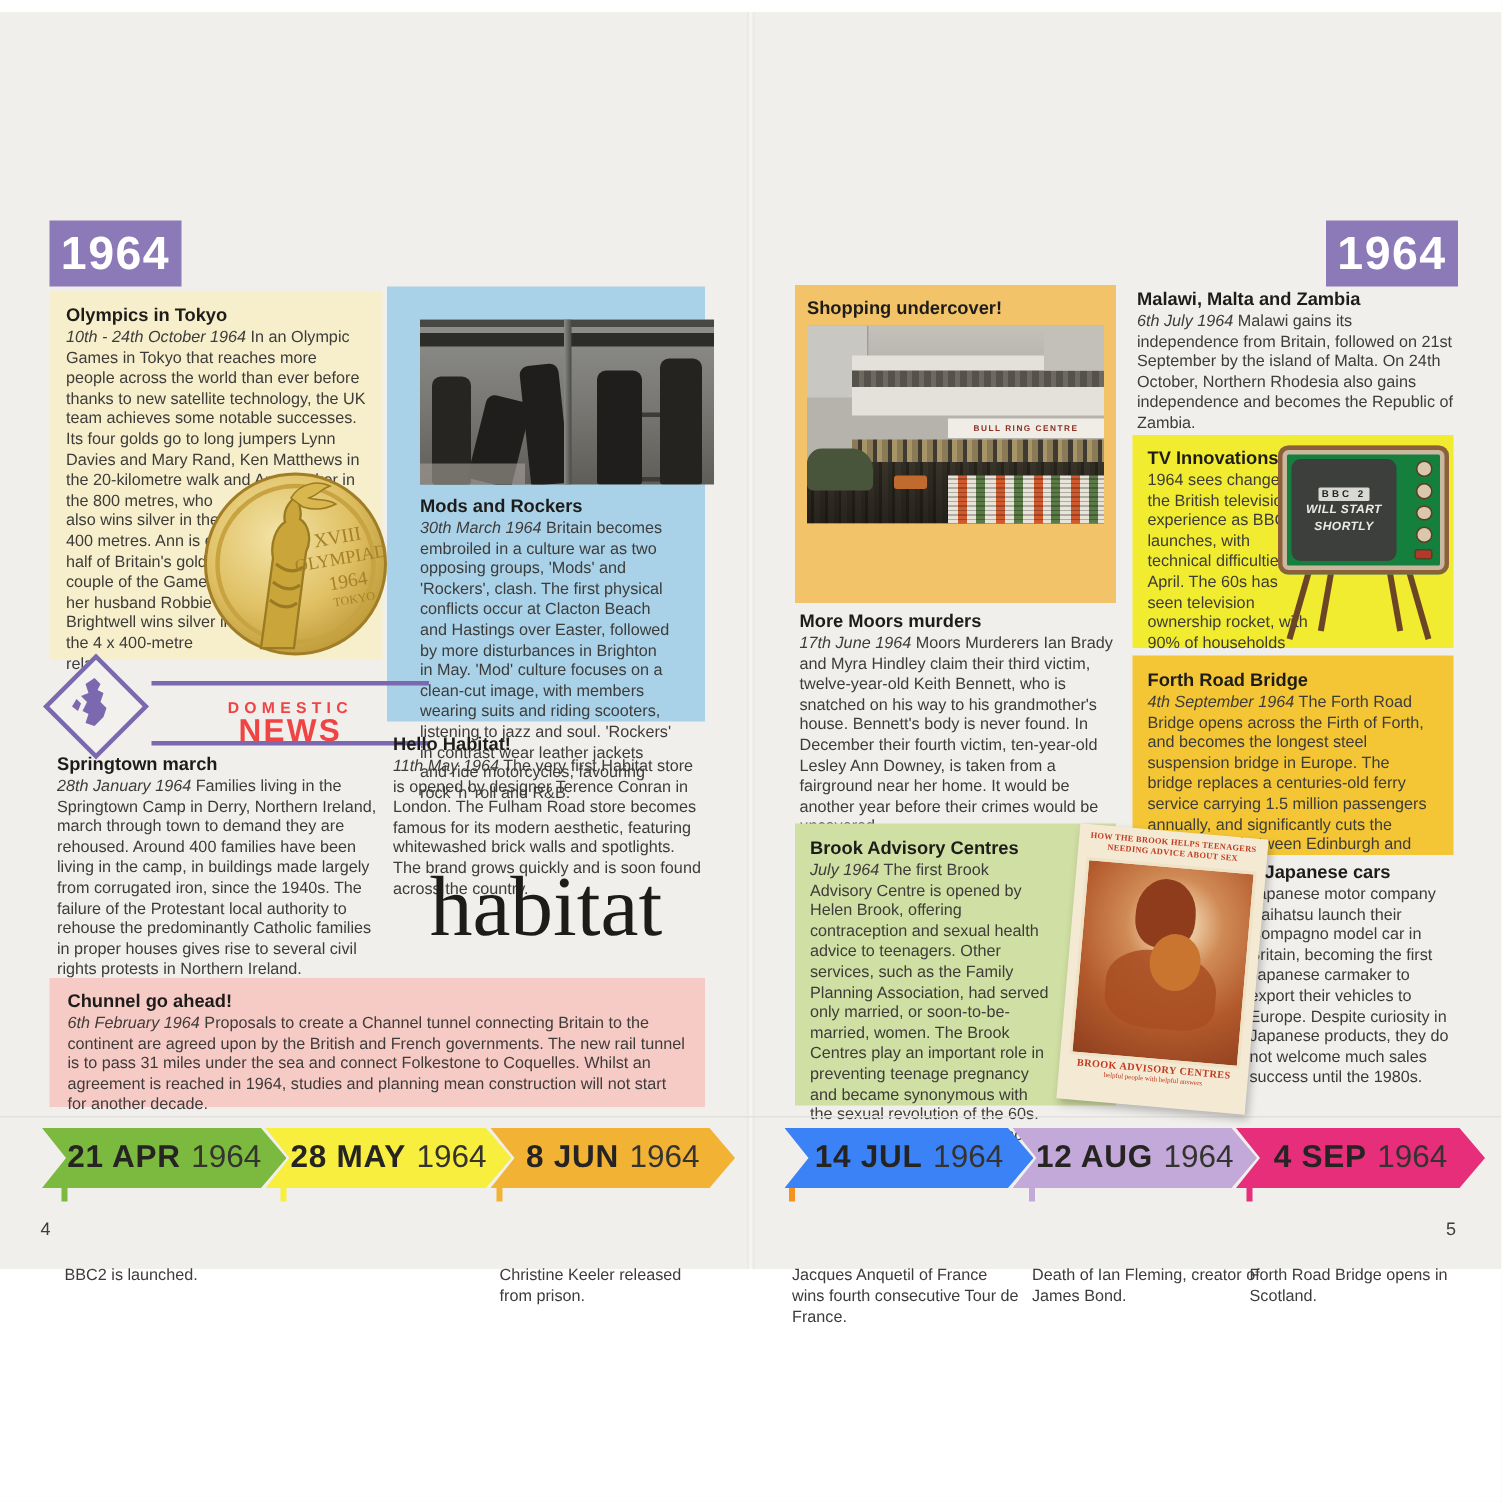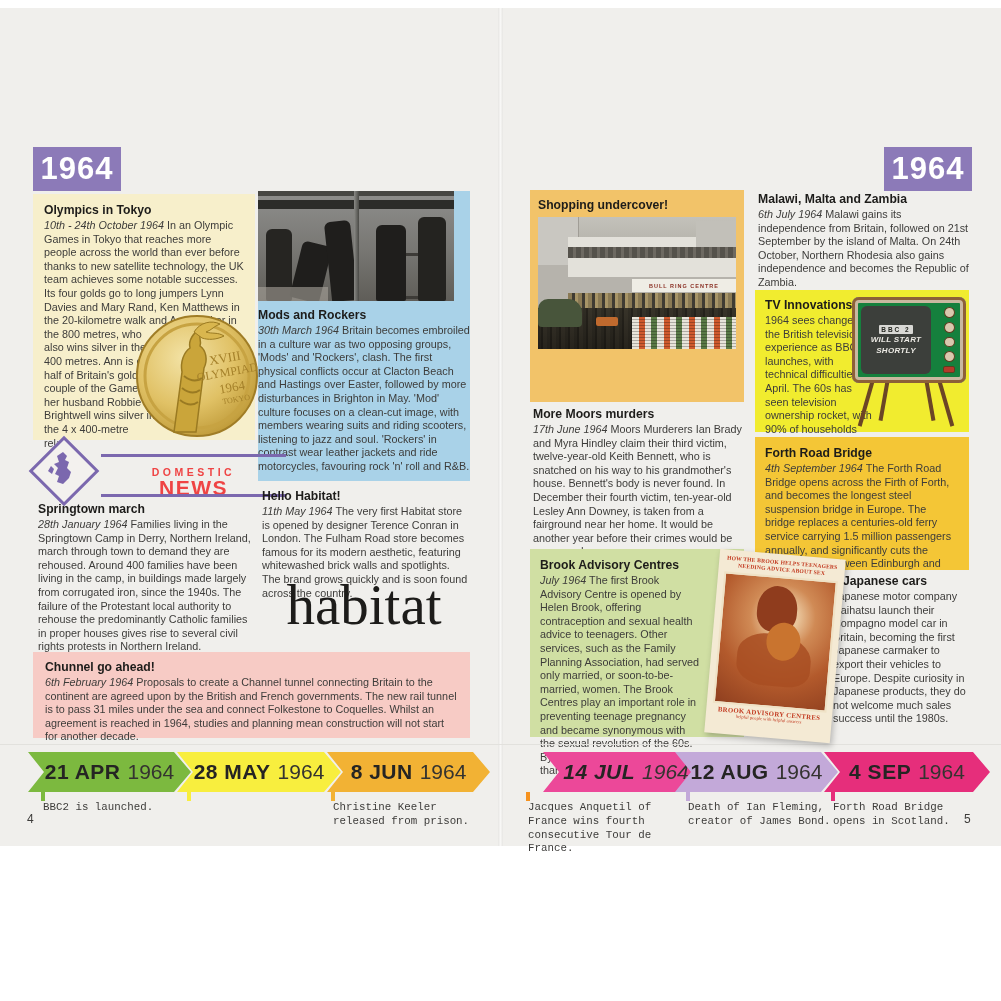--- a/index.html
+++ b/index.html
@@ -12,21 +12,21 @@
         display:flex;align-items:center;justify-content:center;font-size:31px;font-weight:800;letter-spacing:1px;}
   .badge-left{left:33px;} .badge-right{left:884px;}
   .sec-title{font-size:12.2px;font-weight:800;color:#1d1c1a;margin:0 0 2px 0;}
   .body-p{font-size:10.8px;line-height:1.26;margin:0;}
   .date{font-style:italic;color:#3d3c3a;}
   .box{position:absolute;box-sizing:border-box;}
   
   .olympics{left:33px;top:194px;width:222px;height:246px;background:#f7efcb;padding:9px 11px;}
   .oly-b2{width:112px;}
   .medal{position:absolute;left:136px;top:314px;width:122px;height:124px;}
-  .mods{left:258px;top:191px;width:212px;height:290px;background:#a9d2e8;padding:0;}
+  .mods{left:258px;top:191px;width:212px;height:290px;background:#a9d2e8;padding:22px;}
   .mods-photo{position:relative;width:196px;height:110px;background:linear-gradient(180deg,#8f8f8d 0%,#777672 55%,#5f5d58 100%);overflow:hidden;margin-bottom:7px;}
   .beam1{position:absolute;left:0;top:0;width:100%;height:5px;background:#474743;}
   .beam2{position:absolute;left:0;top:9px;width:100%;height:9px;background:#2c2c29;}
   .pole{position:absolute;left:96px;top:0;width:5px;height:110px;background:linear-gradient(90deg,#8a8a86,#4a4a46);}
   .fig{position:absolute;background:#1f1e1c;border-radius:6px 6px 2px 2px;}
   .fig.l1{left:8px;top:38px;width:26px;height:72px;background:#262522;}
   .fig.l2{left:38px;top:52px;width:30px;height:58px;transform:rotate(14deg);}
   .fig.l3{left:70px;top:30px;width:26px;height:80px;transform:rotate(-6deg);}
   .fig.l4{left:118px;top:34px;width:30px;height:76px;}
   .fig.l5{left:160px;top:26px;width:28px;height:84px;background:#242320;}
@@ -96,21 +96,21 @@
   .jp-bullet{position:absolute;left:0px;top:2px;width:8px;height:8px;background:#f0a32a;border-radius:2px;}
   .jp-title{margin-left:13px;}
   .jp-body{margin-left:3px;}
   
   .tl-band{position:absolute;left:0;top:744px;width:1001px;height:101px;border-top:1px solid #e2e1dd;}
   .arrow{position:absolute;top:752px;height:40px;display:flex;align-items:center;justify-content:center;gap:7px;
       clip-path:polygon(0 0, calc(100% - 17px) 0, 100% 50%, calc(100% - 17px) 100%, 0 100%, 16px 50%);}
   .arrow .day{font-size:21px;font-weight:800;color:#252423;letter-spacing:.5px;}
   .arrow .yr{font-size:21px;font-weight:500;color:#343330;}
   .tick{position:absolute;top:792px;width:4px;height:9px;}
-  .tl-desc{position:absolute;top:801px;font-size:10.8px;line-height:1.28;color:#3d3c3a;font-family:Liberation Mono, monospace;}
+  .tl-desc{position:absolute;top:844px;font-size:10.8px;line-height:1.28;color:#3d3c3a;}
   .pagenum{position:absolute;top:812px;font-size:12px;color:#3d3c3a;}
   .pn-l{left:27px;} .pn-r{left:964px;}
 </style>
 </head>
 <body>
 
 <div class="canvas">
   <div class="spread"></div>
   <div class="fold"></div>
 
@@ -292,21 +292,21 @@
   </div>
   <div class="tick" style="left: 187px; background-color: rgb(248, 238, 62);"></div>
 
   <div class="arrow" style="left: 327px; width: 163px; background-color: rgb(242, 178, 52);">
     <span class="day">8 JUN</span>
       <span class="yr">1964</span>
   </div>
   <div class="tick" style="left: 331px; background-color: rgb(242, 178, 52);"></div>
   <div class="tl-desc" style="left:333px;width:142px;">Christine Keeler released from prison.</div>
 
-  <div class="arrow" style="left: 543px; width: 166px; background-color: #ec4899; font-style: italic;">
+  <div class="arrow" style="left: 523px; width: 166px; background-color: #3b82f6;">
     <span class="day">14 JUL</span>
       <span class="yr">1964</span>
   </div>
   <div class="tick" style="left: 526px; background-color: rgb(246, 146, 30);"></div>
   <div class="tl-desc" style="left:528px;width:152px;">Jacques Anquetil of France wins fourth consecutive Tour de France.</div>
 
   <div class="arrow" style="left: 675px; width: 163px; background-color: rgb(195, 169, 217);">
     <span class="day">12 AUG</span>
       <span class="yr">1964</span>
   </div>

